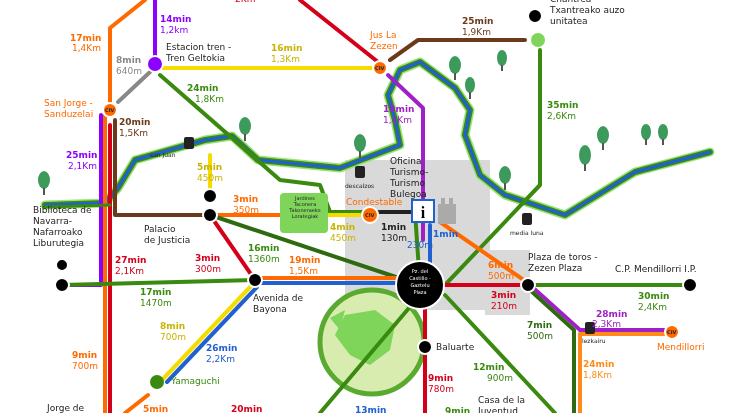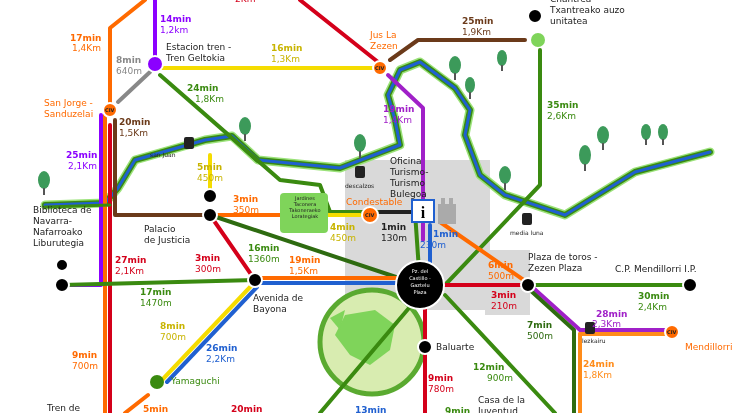--- a/index.html
+++ b/index.html
@@ -209,26 +209,26 @@
   <div class="stn" style="left:253px;top:293px;white-space:pre-line">Avenida de
 Bayona</div>
   <div class="stn c" style="left:390px;top:156px;white-space:pre-line">Oficina
 Turismo-
 Turismo
 Bulegoa</div>
   <div class="stn" style="left:346px;top:197px;color:#ff6a00">Condestable</div>
   <div class="stn" style="left:528px;top:252px;white-space:pre-line">Plaza de toros -
 Zezen Plaza</div>
   <div class="stn" style="left:615px;top:264px">C.P. Mendillorri I.P.</div>
-  <div class="stn" style="left:685px;top:342px;color:#ff6a00">Mendillorri</div>
+  <div class="stn" style="left:657px;top:342px;color:#ff6a00">Mendillorri</div>
   <div class="stn" style="left:436px;top:342px">Baluarte</div>
   <div class="stn" style="left:478px;top:395px;white-space:pre-line">Casa de la
 Juventud</div>
   <div class="stn" style="left:171px;top:376px;color:#3a8a10">Yamaguchi</div>
-  <div class="stn" style="left:47px;top:403px">Tren de</div>
+  <div class="stn" style="left:47px;top:403px">Jorge de</div>
 
   <div class="lbl" style="left:235px;top:-6px;color:#d4001a">2Km</div>
 
   <div class="lbl t" style="left:160px;top:14px;color:#8b00ff">14min</div>
   <div class="lbl" style="left:160px;top:25px;color:#8b00ff">1,2km</div>
 
   <div class="lbl t" style="left:70px;top:33px;color:#ff6a00">17min</div>
   <div class="lbl" style="left:72px;top:43px;color:#ff6a00">1,4Km</div>
 
   <div class="lbl t" style="left:116px;top:55px;color:#888">8min</div>
@@ -261,21 +261,21 @@
   <div class="lbl t" style="left:233px;top:194px;color:#ff6a00">3min</div>
   <div class="lbl" style="left:233px;top:205px;color:#ff6a00">350m</div>
 
   <div class="lbl t" style="left:330px;top:222px;color:#c8b400">4min</div>
   <div class="lbl" style="left:330px;top:233px;color:#c8b400">450m</div>
 
   <div class="lbl t" style="left:381px;top:222px;color:#222">1min</div>
   <div class="lbl" style="left:381px;top:233px;color:#222">130m</div>
 
   <div class="lbl t" style="left:433px;top:229px;color:#2060d0">1min</div>
-  <div class="lbl" style="left:420px;top:240px;color:#2060d0">230m</div>
+  <div class="lbl" style="left:407px;top:240px;color:#2060d0">230m</div>
 
   <div class="lbl t" style="left:115px;top:255px;color:#d4001a">27min</div>
   <div class="lbl" style="left:115px;top:266px;color:#d4001a">2,1Km</div>
 
   <div class="lbl t" style="left:195px;top:253px;color:#d4001a">3min</div>
   <div class="lbl" style="left:195px;top:264px;color:#d4001a">300m</div>
 
   <div class="lbl t" style="left:248px;top:243px;color:#3a8a10">16min</div>
   <div class="lbl" style="left:248px;top:254px;color:#3a8a10">1360m</div>
 

